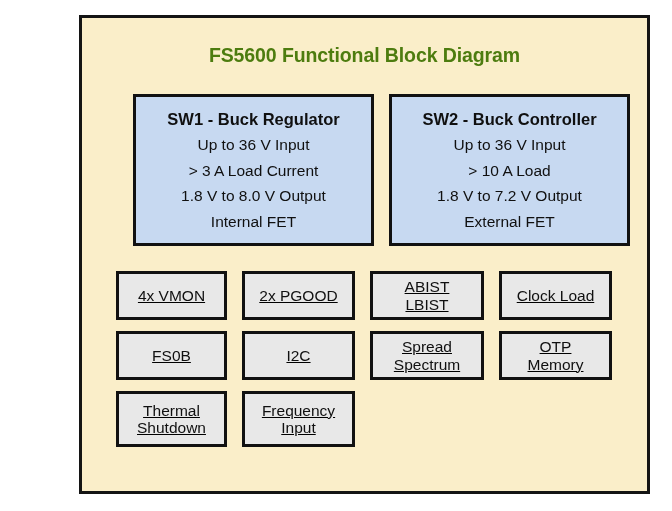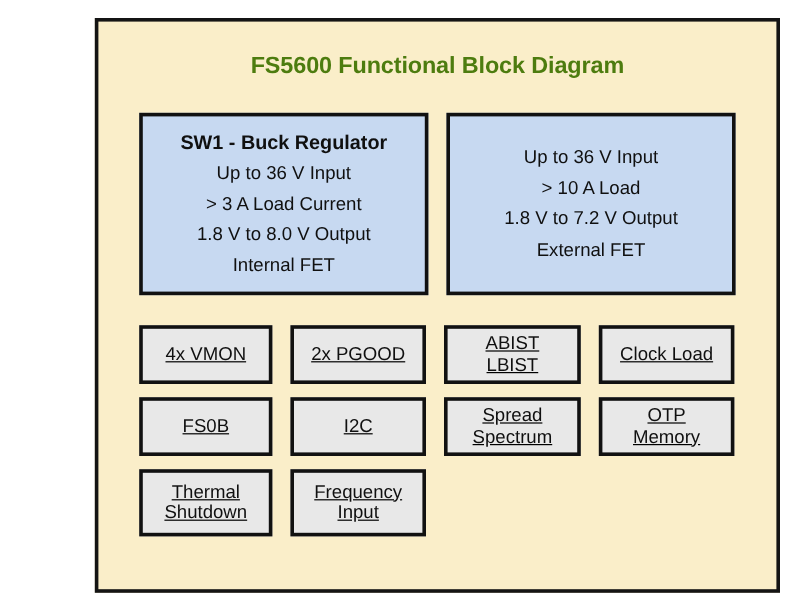--- a/index.html
+++ b/index.html
@@ -39,21 +39,21 @@
     width: 100%;
     text-align: center;
     font-size: 19.5px;
     font-weight: bold;
     color: #4d7c0f;
     letter-spacing: -0.1px;
   }
 
   .sw-row {
     position: absolute;
-    left: 34px;
+    left: 51px;
     top: 76px;
     width: 497px;
     display: flex;
     justify-content: space-between;
   }
 
   .sw-block {
     box-sizing: border-box;
     width: 241px;
     height: 152px;
@@ -131,20 +131,21 @@
 
       <div class="sw-block">
         <div class="sw-head">SW1 - Buck Regulator</div>
         <div class="sw-line">Up to 36 V Input</div>
         <div class="sw-line">&gt; 3 A Load Current</div>
         <div class="sw-line">1.8 V to 8.0 V Output</div>
         <div class="sw-line">Internal FET</div>
       </div>
 
       <div class="sw-block">
+        <div class="sw-head">SW2 - Buck Controller</div>
         <div class="sw-line">Up to 36 V Input</div>
         <div class="sw-line">&gt; 10 A Load</div>
         <div class="sw-line">1.8 V to 7.2 V Output</div>
         <div class="sw-line">External FET</div>
       </div>
 
     </div>
 
     <div class="feature-grid">
 

